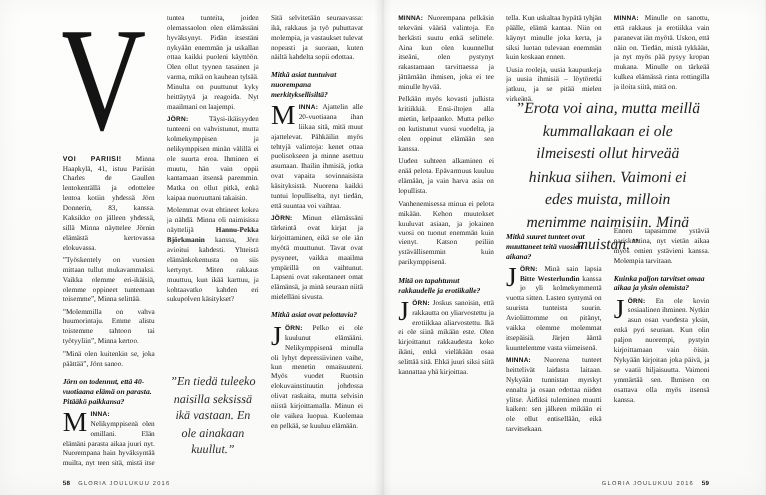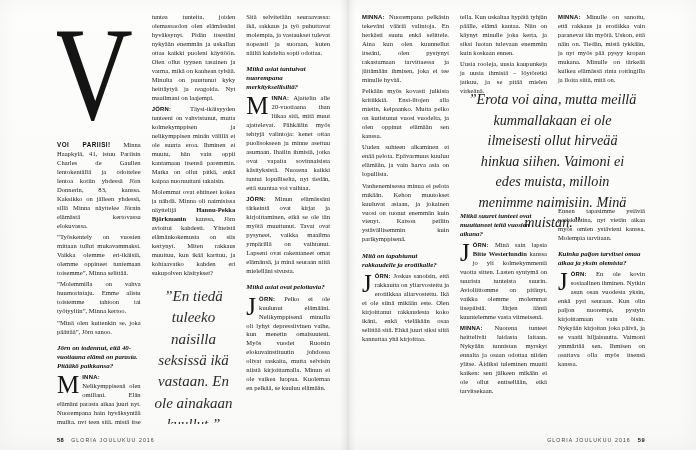--- a/index.html
+++ b/index.html
@@ -51,21 +51,21 @@
   .deco-wrap { height:122px; flex:0 0 auto; overflow:visible; margin-bottom:6px; }
   .deco-letter {
     display:inline-block;
     font-family:"Liberation Serif", serif;
     font-size:112px; line-height:100px; letter-spacing:-2px;
     transform:scaleY(1.2); transform-origin:top left;
     margin-left:-5px; color:#141414;
   }
   .pullquote-left {
     margin-top:auto; flex:0 0 auto;
-    font-style:italic; font-size:15px; line-height:1.42;
+    font-style:italic; font-size:11px; line-height:1.42;
     text-align:center; color:#2c2c2c; padding:6px 1px 6px;
   }
   .rp-quote {
     height:92px; flex:0 0 auto;
     display:flex; align-items:center; justify-content:center;
     text-align:center; font-style:italic;
     font-size:14.2px; line-height:1.45; color:#212121;
     padding:0 8px;
   }
   .folio {

